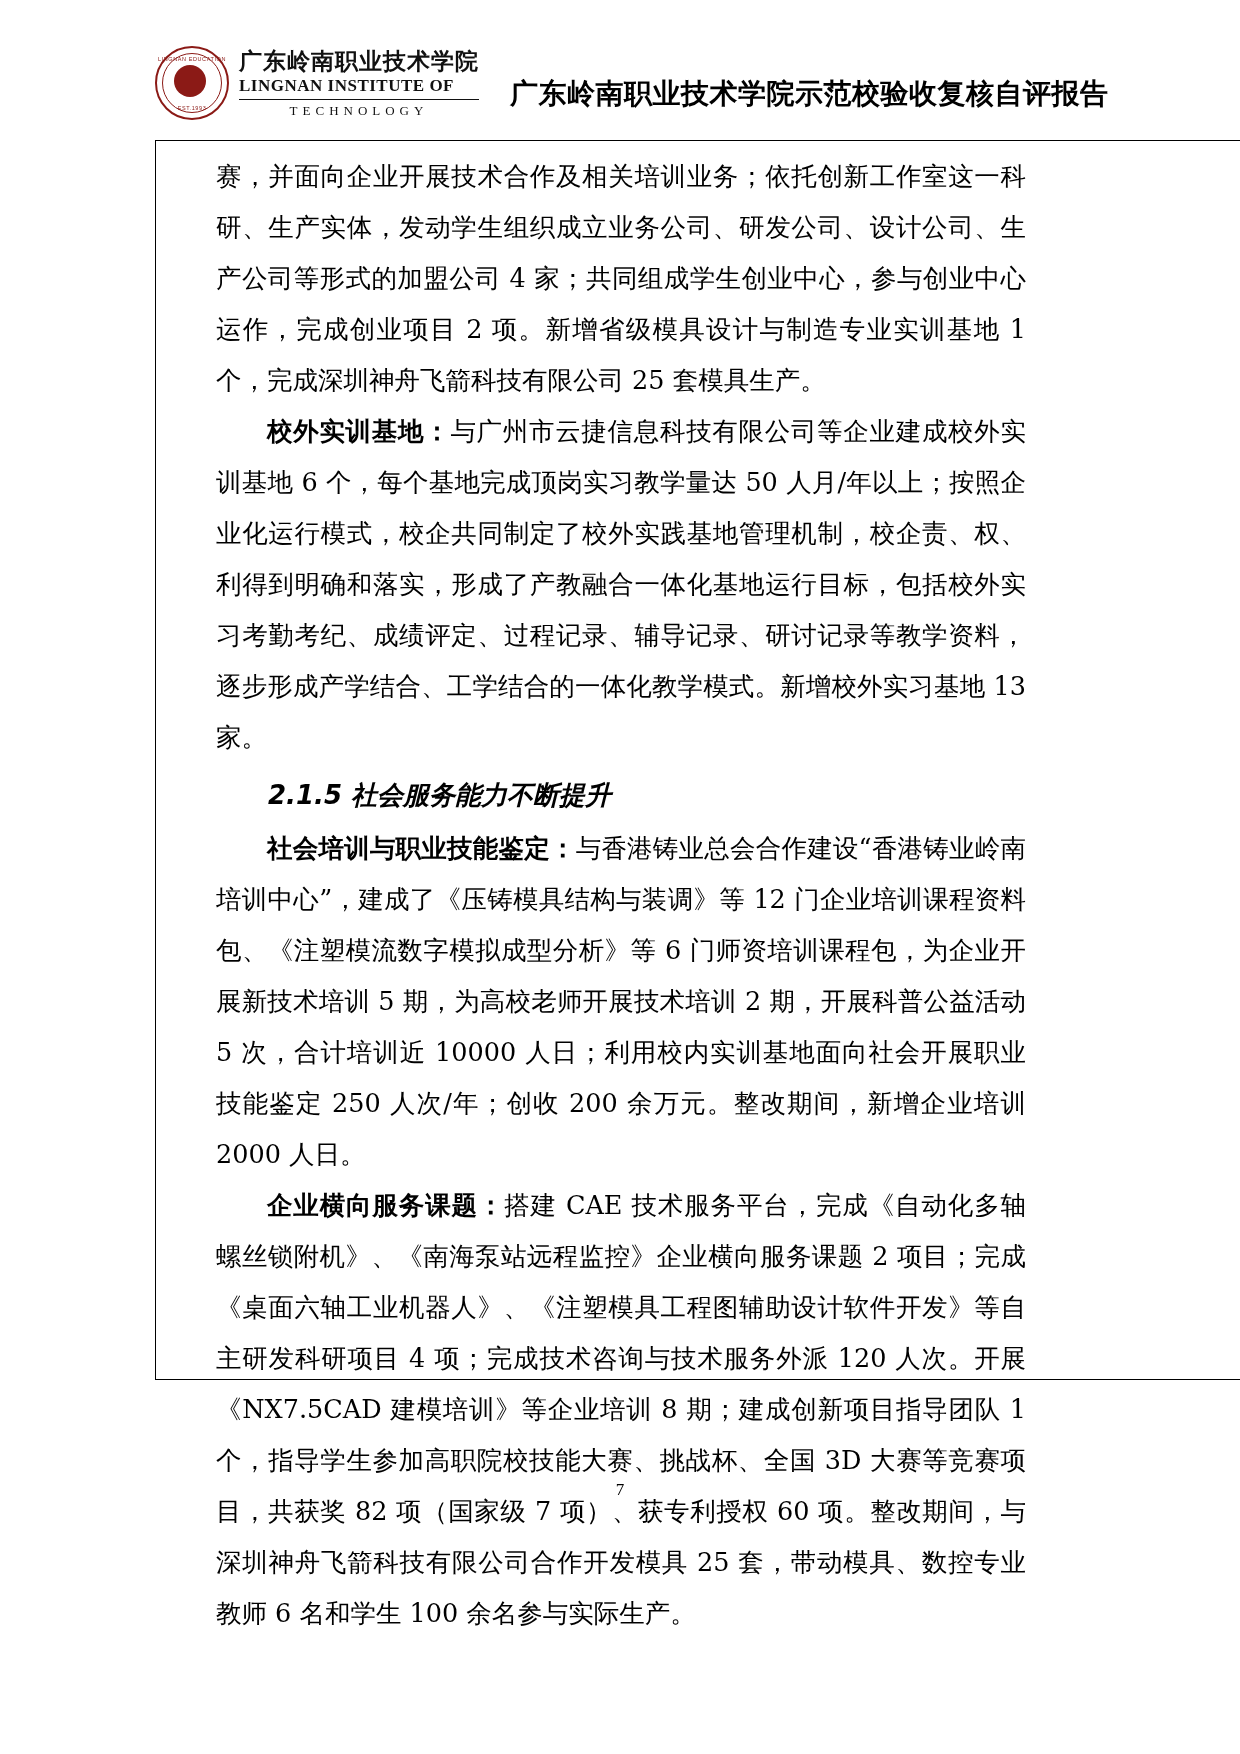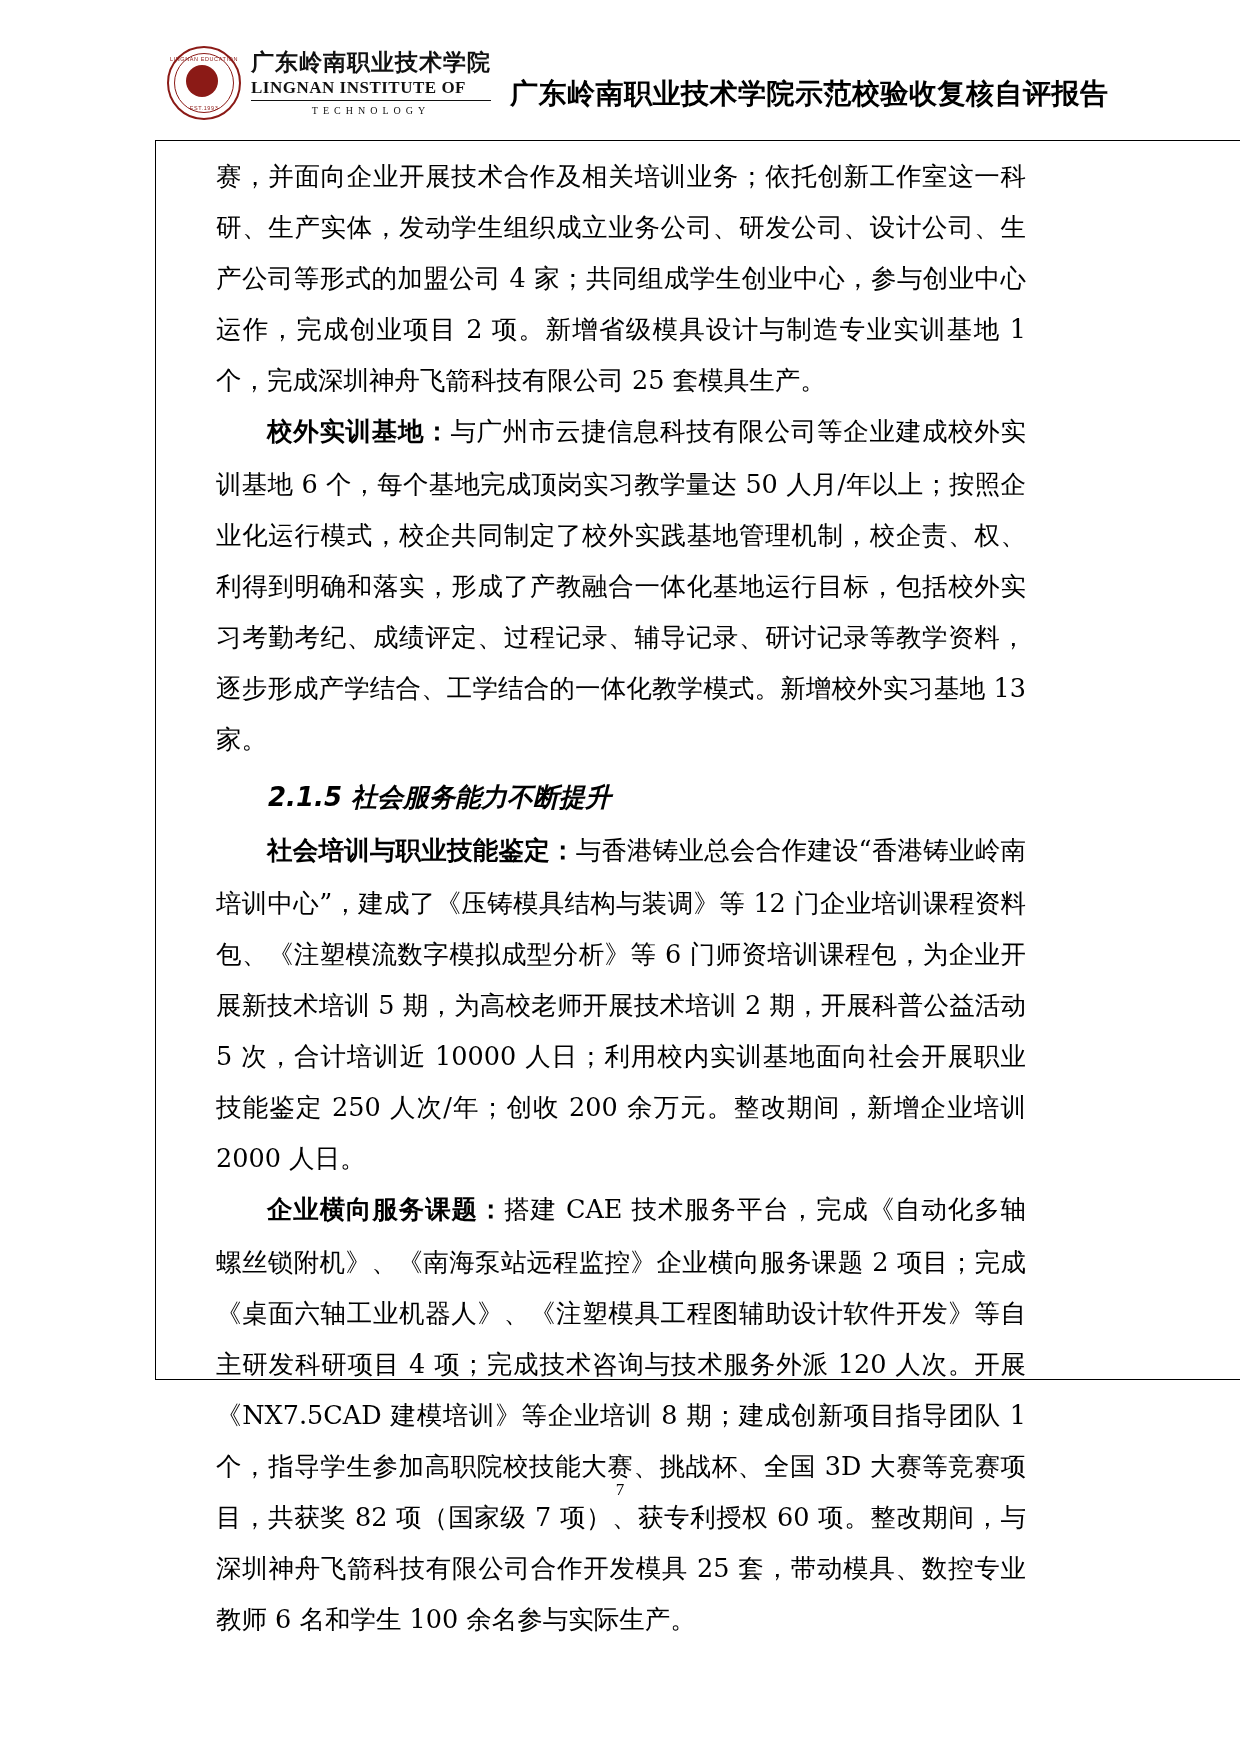--- a/index.html
+++ b/index.html
@@ -26,21 +26,21 @@
   
   .header {
     position: absolute;
     left: 155px;
     top: 46px;
     width: 940px;
     height: 92px;
   }
   .logo-wrap {
     position: absolute;
-    left: 12px;
+    left: 0;
     top: 0;
     display: flex;
     align-items: center;
   }
   .seal {
     width: 70px;
     height: 70px;
     border-radius: 50%;
     border: 2px solid #8b1a16;
     position: relative;
@@ -86,21 +86,21 @@
   }
   .logo-en1 {
     font-size: 17px;
     font-weight: bold;
     letter-spacing: 0.5px;
     color: #111;
     font-family: Liberation Serif, serif;
     margin-top: 2px;
   }
   .logo-en2 {
-    font-size: 10px;
+    font-size: 13px;
     letter-spacing: 5px;
     color: #111;
     text-align: center;
     font-family: "Liberation Serif", serif;
     margin-top: 3px;
     border-top: 1px solid #111;
     padding-top: 4px;
   }
 
   .header-title {
@@ -144,21 +144,21 @@
     text-align: justify;
     text-justify: inter-ideograph;
     font-family: "DejaVu Serif", "Liberation Serif", serif;
     letter-spacing: 0px;
   }
   p.indent {
     text-indent: 51px;
   }
   .b {
     font-weight: bold;
-    font-family: Liberation Mono, monospace;
+    font-family: Liberation Sans, sans-serif;
   }
   h3.heading {
     margin: 6px 0 2px 0;
     font-size: 26px;
     line-height: 52px;
     font-weight: bold;
     text-indent: 52px;
     font-family: "DejaVu Sans", "Liberation Sans", sans-serif;
     font-style: italic;
   }

